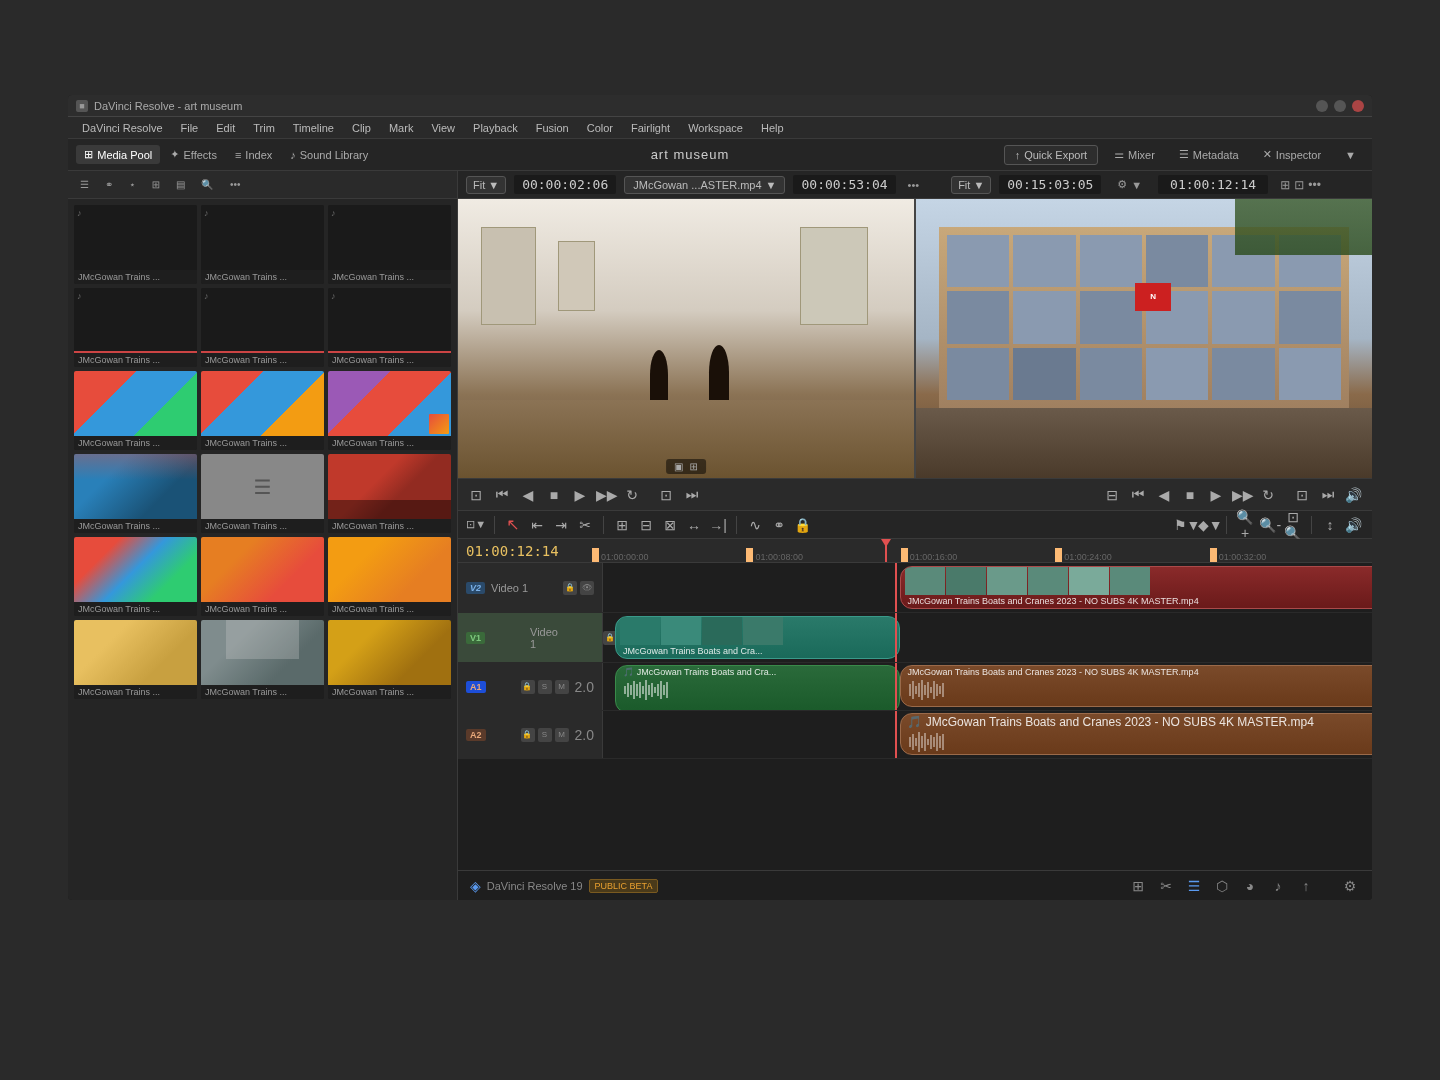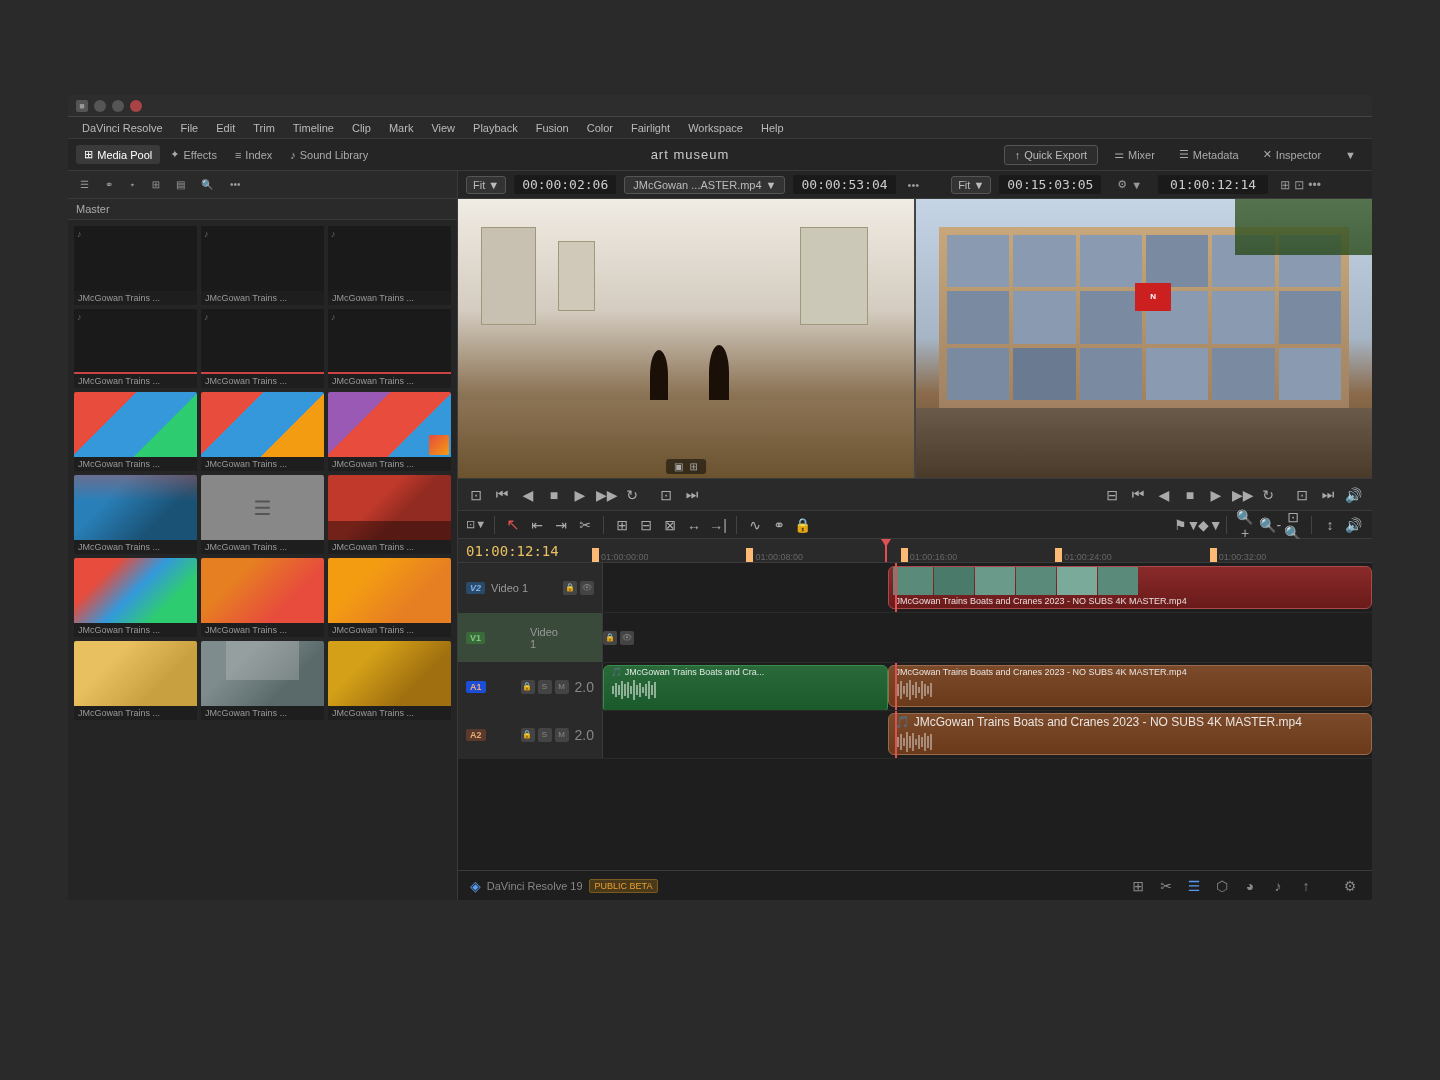--- a/index.html
+++ b/index.html
@@ -444,27 +444,28 @@
       flex: 1;
       position: relative;
       overflow: hidden;
     }
 
     
     .clip-block {
       position: absolute;
       top: 4px;
       height: 40px;
-      border-radius: 6px;
+      border-radius: 12px;
       overflow: hidden;
       display: flex;
       align-items: center;
       font-size: 9px;
       color: rgba(255,255,255,0.9);
       padding: 0 4px;
+      margin-left: 12px;
     }
     .clip-video {
       background: linear-gradient(to bottom, #2a7a6a, #1a6a5a);
       border: 1px solid #3a9a8a;
     }
     .clip-video-red {
       background: linear-gradient(to bottom, #8a2a2a, #6a1a1a);
       border: 1px solid #aa4a4a;
     }
     .clip-audio {
@@ -548,20 +549,21 @@
   </style>
 </head>
 <body>
 
 <div class="laptop-bg"></div>
 
 <div class="screen">
 
   <div class="title-bar">
     <div class="title-bar-icon">■</div>
+    <span class="title-bar-text">DaVinci Resolve - art museum</span>
     <div class="title-bar-controls">
       <div class="win-btn">—</div>
       <div class="win-btn">□</div>
       <div class="win-btn" style="background:#aa4444;">✕</div>
     </div>
   </div>
 
   <div class="menu-bar">
     <div class="menu-item">DaVinci Resolve</div>
     <div class="menu-item">File</div>
@@ -627,23 +629,20 @@
       <div class="panel-toolbar">
         <div class="panel-toolbar-btn">☰</div>
         <div class="panel-toolbar-btn">⚭</div>
         <div class="panel-toolbar-btn">⋆</div>
         <div class="panel-toolbar-btn">⊞</div>
         <div class="panel-toolbar-btn">▤</div>
         <div class="panel-toolbar-btn">🔍</div>
         <div class="panel-toolbar-btn">•••</div>
       </div>
 
-      <div class="master-label">
-        <span>Master</span>
-      </div>
 
       <div class="media-grid">
 
         <div class="media-item">
           <div class="media-thumb thumb-dark">
             <span style="font-size:9px;color:#666;position:absolute;top:3px;left:3px;">♪</span>
           </div>
           <div class="media-label">JMcGowan Trains ...</div>
         </div>
         <div class="media-item">
@@ -939,20 +938,35 @@
 
           <div class="track-row">
             <div class="track-header" style="background:#3a4a3a;gap:45px;">
               <div class="track-label-badge">V1</div>
               <span class="track-name">Video 1</span>
               <div class="track-icons">
                 <div class="track-icon">🔒</div>
                 <div class="track-icon">👁</div>
               </div>
             </div>
+            <div class="track-content" style="position:relative;">
+              <div class="playhead-line" style="left:38%;"></div>
+
+              <div class="clip-block clip-video" style="left:0%;width:37%;top:3px;height:43px;">
+                <div style="width:100%;height:100%;">
+                  <div style="height:28px;display:flex;gap:1px;overflow:hidden;">
+                    <div style="width:40px;height:28px;background:#2a7a6a;flex-shrink:0;"></div>
+                    <div style="width:40px;height:28px;background:#3a8a7a;flex-shrink:0;"></div>
+                    <div style="width:40px;height:28px;background:#2a6a5a;flex-shrink:0;"></div>
+                    <div style="width:40px;height:28px;background:#3a7a6a;flex-shrink:0;"></div>
+                  </div>
+                  <div style="font-size:9px;color:rgba(255,255,255,0.85);padding:1px 3px;white-space:nowrap;overflow:hidden;text-overflow:ellipsis;">JMcGowan Trains Boats and Cra...</div>
+                </div>
+              </div>
+            </div>
           </div>
 
           <div class="track-row" style="height:48px;">
             <div class="track-header">
               <div class="track-label-badge a1">A1</div>
               <div class="track-icons">
                 <div class="track-icon">🔒</div>
                 <div class="track-icon">S</div>
                 <div class="track-icon">M</div>
               </div>

